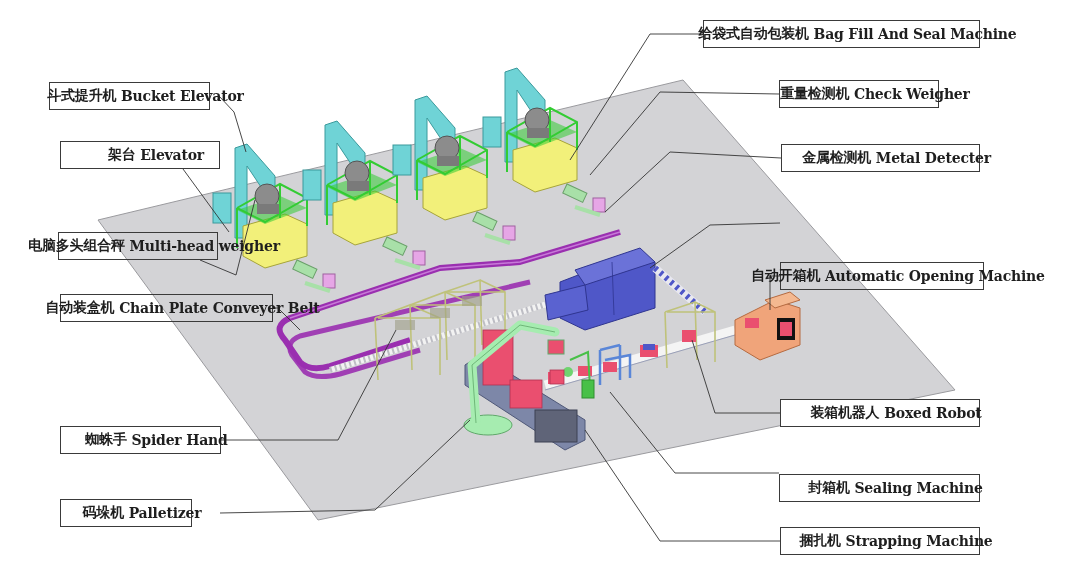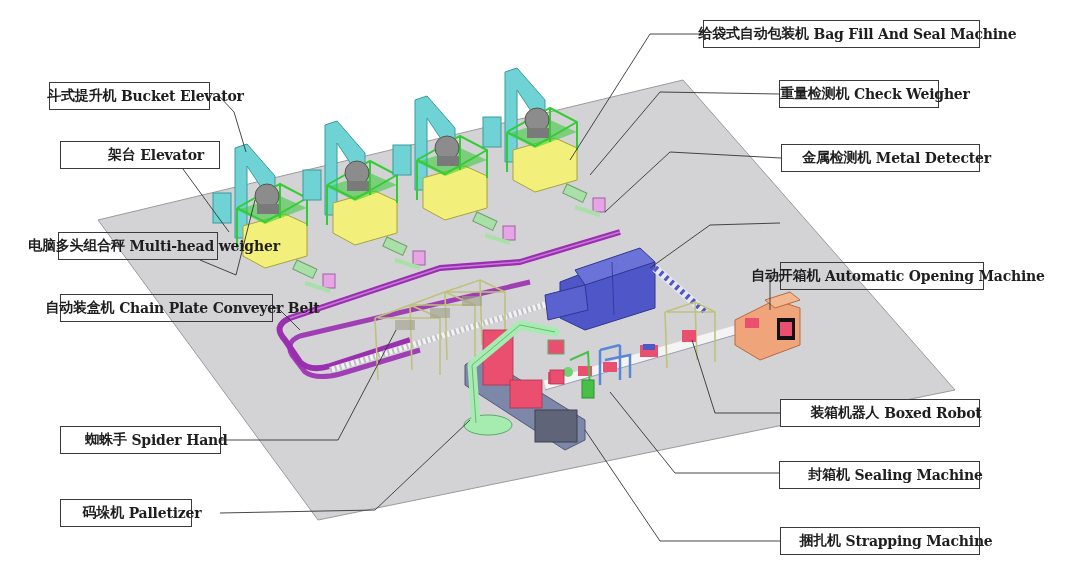--- a/index.html
+++ b/index.html
@@ -211,21 +211,21 @@
     <span>Metal Detecter</span>
   </div>
   <div class="label-box" style="left:780px;top:262px;width:204px;background:transparent;">
     <span>自动开箱机</span>&nbsp;
     <span>Automatic Opening Machine</span>
   </div>
   <div class="label-box" style="left:780px;top:399px;width:200px;">
     <span>装箱机器人</span>&nbsp;
     <span>Boxed Robot</span>
   </div>
-  <div class="label-box" style="left:779px;top:461px;width:201px;">
+  <div class="label-box" style="left:779px;top:474px;width:201px;">
     <span>封箱机</span>&nbsp;
     <span>Sealing Machine</span>
   </div>
   <div class="label-box" style="left:780px;top:527px;width:200px;">
     <span>捆扎机</span>&nbsp;
     <span>Strapping Machine</span>
   </div>
 </div>
 
 </body></html>

